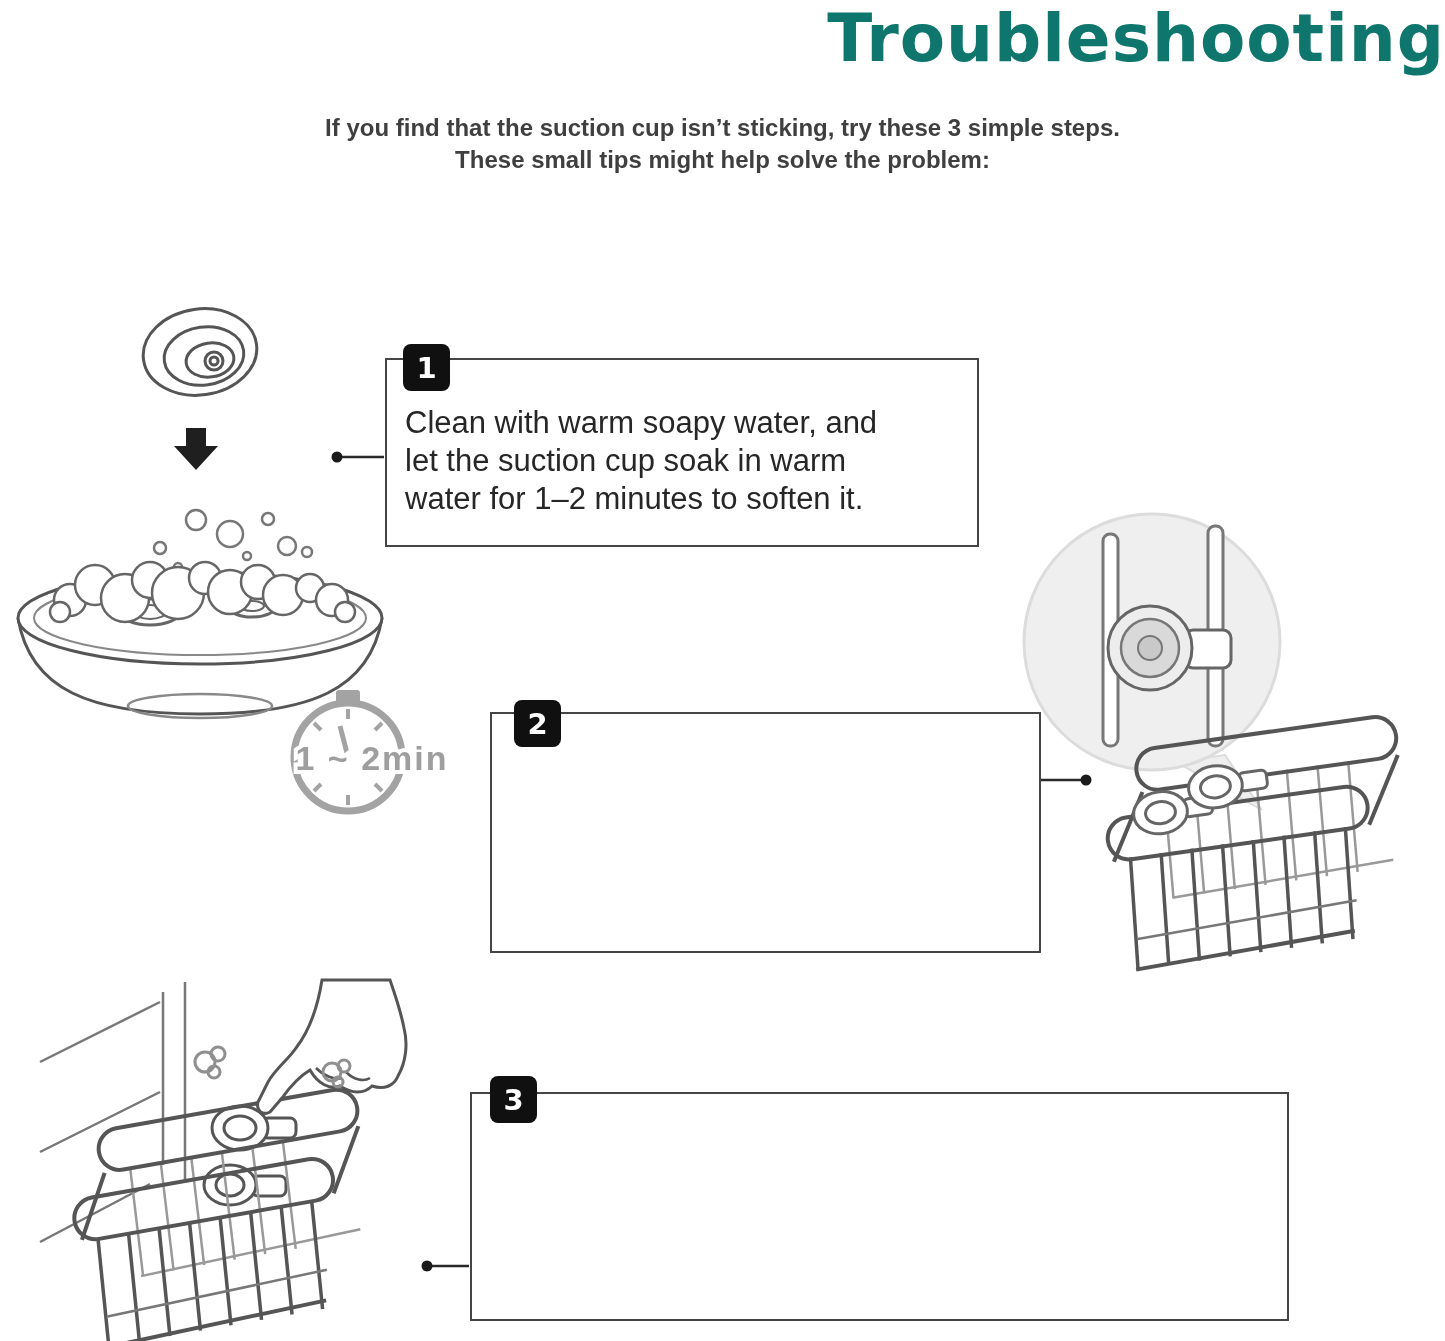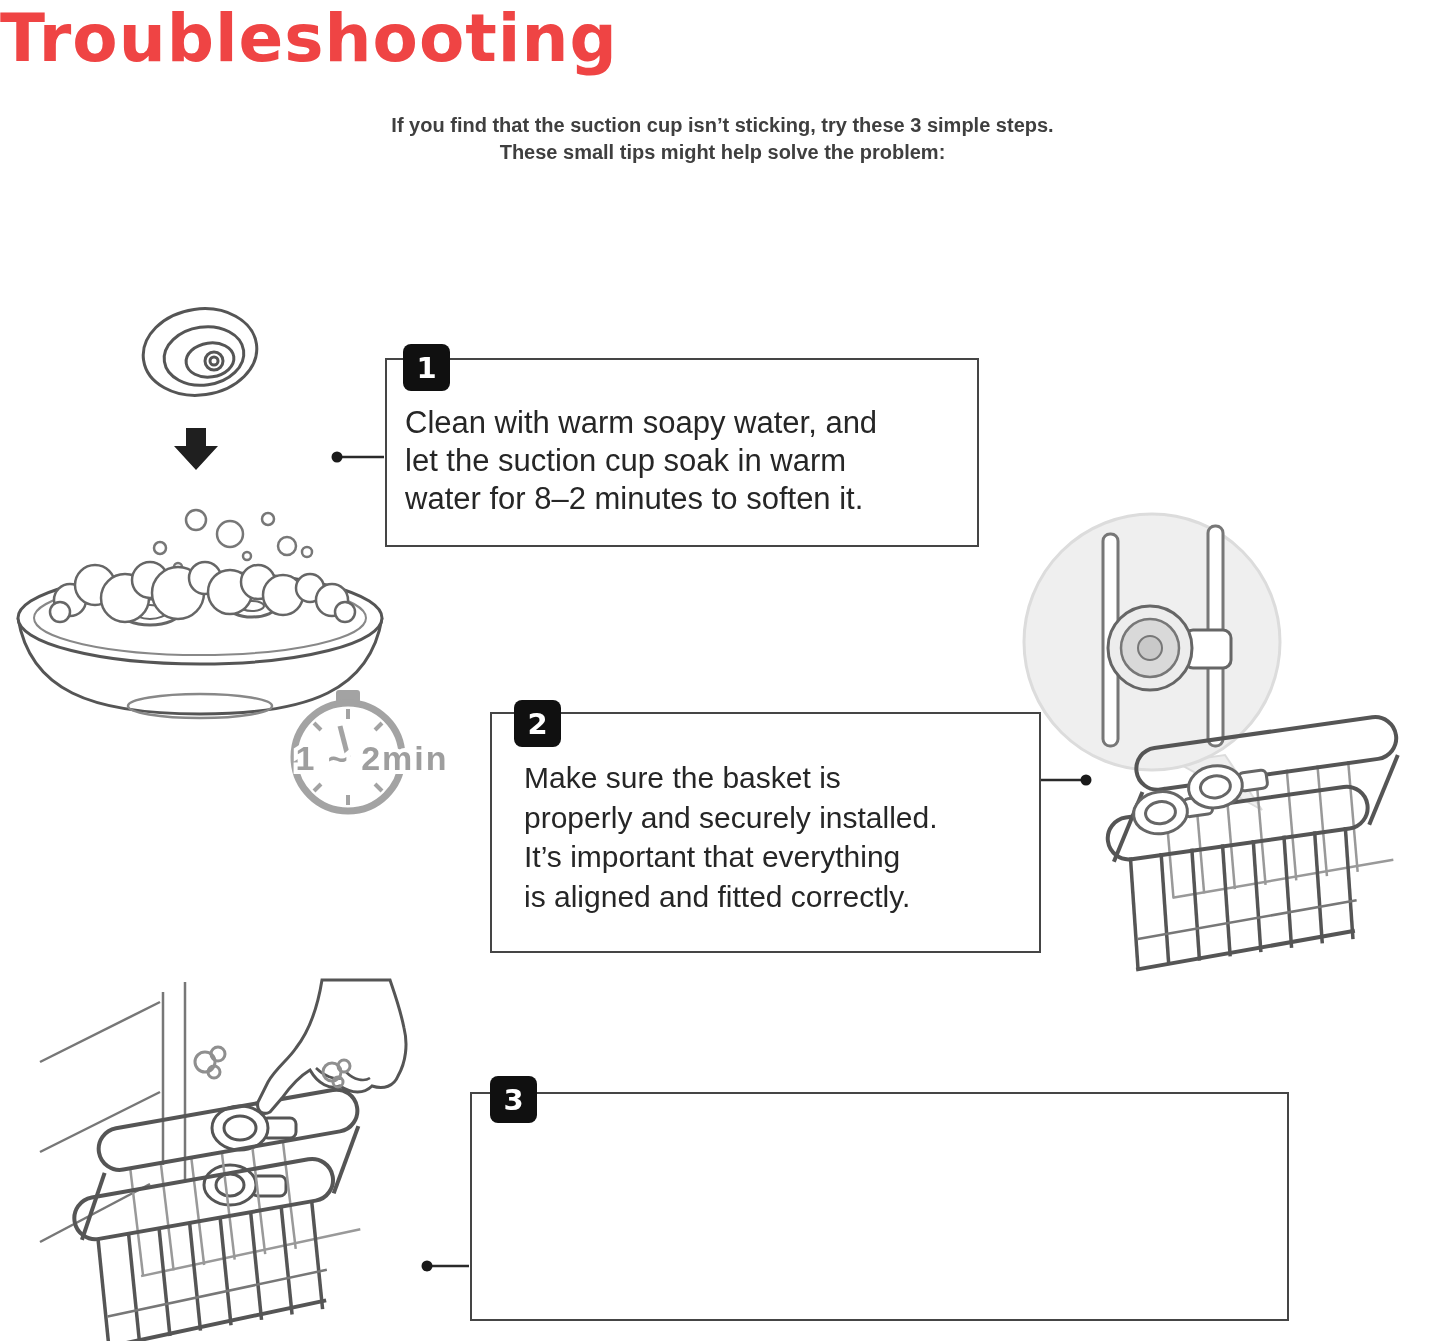--- a/index.html
+++ b/index.html
@@ -1,23 +1,23 @@
 <!DOCTYPE html>
 <html><head>
 <meta charset="utf-8">
 <style>
   html,body{margin:0;padding:0;background:#fff;}
   .page{position:relative;width:1445px;height:1341px;background:#ffffff;overflow:hidden;
         font-family:"Liberation Sans", sans-serif;color:#262626;}
   .art{position:absolute;left:0;top:0;z-index:1;}
-  .page-title{position:absolute;top:0;left:0;width:100%;text-align:left;z-index:2;
+  .page-title{position:absolute;top:0;left:0;width:100%;text-align:right;z-index:2;
         font-family:"DejaVu Sans", sans-serif;font-weight:bold;font-size:66px;
-        letter-spacing:1px;color:#ef4444;margin:0;}
+        letter-spacing:1px;color:#0f766e;margin:0;}
   .subtitle{position:absolute;top:112px;left:0;width:100%;text-align:center;z-index:2;
-        font-size:20px;font-weight:bold;color:#3f3f3f;line-height:1.34;white-space:pre-line;}
+        font-size:24px;font-weight:bold;color:#3f3f3f;line-height:1.34;white-space:pre-line;}
   .step-box{position:absolute;background:#ffffff;border:2px solid #454545;box-sizing:border-box;z-index:2;}
   .step-badge{position:absolute;width:47px;height:47px;background:#101010;color:#ffffff;
         border-radius:8px;display:flex;align-items:center;justify-content:center;
         font-family:"DejaVu Sans", sans-serif;font-weight:bold;font-size:29px;}
   .step-text{font-size:30px;line-height:1.32;color:#262626;white-space:pre-line;}
 </style>
 </head>
 <body>
 
 <div class="page">
@@ -226,28 +226,24 @@
   </svg>
 
   <h1 class="page-title">Troubleshooting</h1>
   <div class="subtitle">If you find that the suction cup isn’t sticking, try these 3 simple steps.
 These small tips might help solve the problem:</div>
 
   <div class="step-box" style="left:385px;top:358px;width:594px;height:189px;padding:44px 18px 0 18px;">
     <div class="step-badge" style="left:16px;top:-16px;">1</div>
     <div class="step-text" style="font-size:31px;line-height:1.22;">Clean with warm soapy water, and
 let the suction cup soak in warm
-water for 8–2 minutes to soften it.</div>
+water for 1–2 minutes to soften it.</div>
   </div>
 
   <div class="step-box" style="left:490px;top:712px;width:551px;height:241px;padding:44px 20px 0 32px;">
     <div class="step-badge" style="left:22px;top:-14px;">2</div>
-    <div class="step-text">Make sure the basket is
-properly and securely installed.
-It’s important that everything
-is aligned and fitted correctly.</div>
   </div>
 
   <div class="step-box" style="left:470px;top:1092px;width:819px;height:229px;padding:42px 20px 0 30px;">
     <div class="step-badge" style="left:18px;top:-18px;">3</div>
   </div>
 
 </div>
 
 </body></html>

